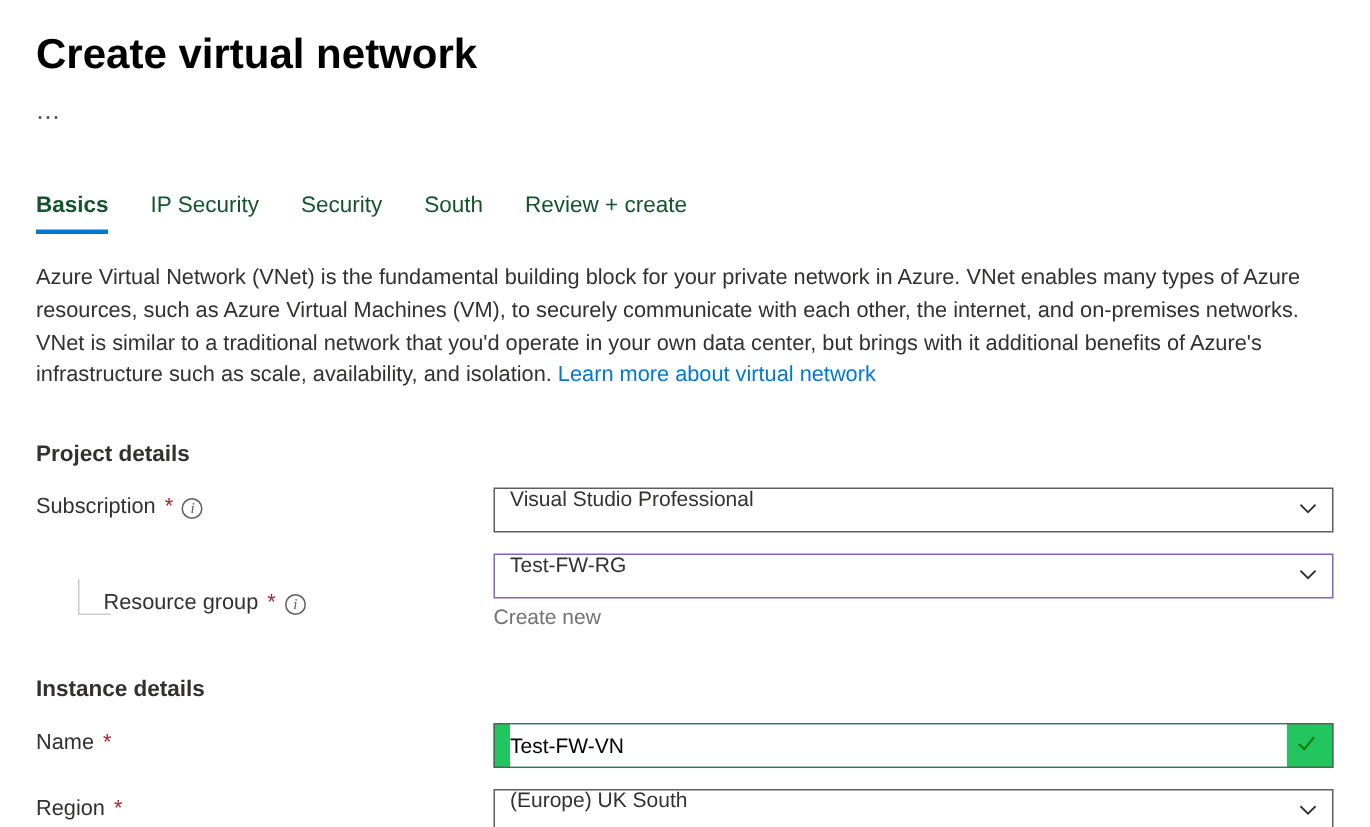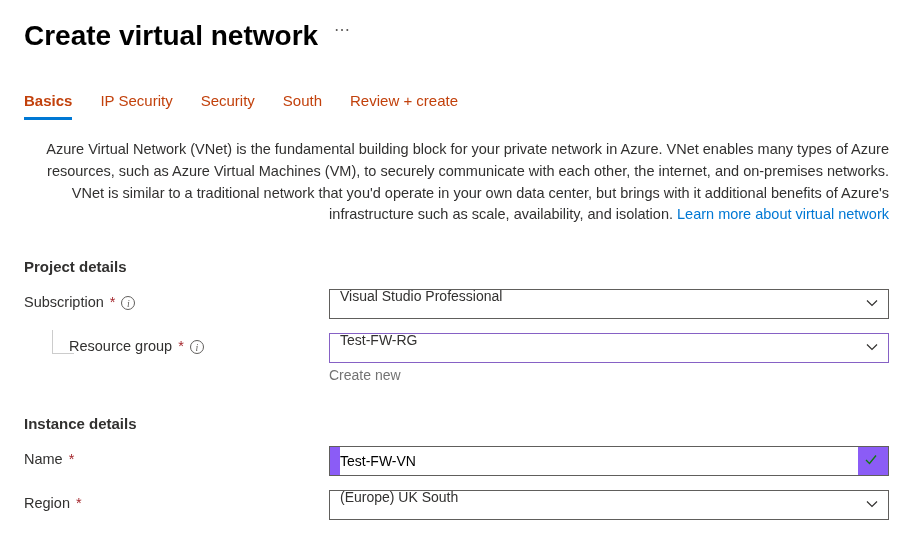--- a/index.html
+++ b/index.html
@@ -3,27 +3,27 @@
   <meta charset="utf-8">
   <style>
     * { box-sizing: border-box; margin: 0; padding: 0; }
     body {
       font-family: "Segoe UI", -apple-system, BlinkMacSystemFont, sans-serif;
       font-size: 14px;
       color: #323130;
       background: #fff;
       padding: 20px 24px;
     }
-    .header-row { display: flex; align-items: flex-start; gap: 16px; margin-bottom: 40px; }
+    .header-row { display: flex; align-items: flex-start; gap: 16px; margin-bottom: 40px; flex-direction: column; }
     .page-title { font-size: 28px; font-weight: 600; color: #000; }
     .ellipsis { color: #605e5c; font-size: 16px; letter-spacing: 1px; cursor: pointer; }
     .tabs { display: flex; gap: 28px; border-bottom: 1px solid transparent; margin-bottom: 18px; }
-    .tab { padding-bottom: 8px; color: #c2410c; cursor: pointer; font-size: 15px; }
+    .tab { padding-bottom: 8px; color: #14532d; cursor: pointer; font-size: 15px; }
     .tab.active { font-weight: 600; border-bottom: 3px solid #0078d4; }
-    .description { color: #323130; line-height: 1.5; margin-bottom: 24px; max-width: 870px; font-size: 14.5px; text-align: right;}
+    .description { color: #323130; line-height: 1.5; margin-bottom: 24px; max-width: 870px; font-size: 14.5px;}
     .learn-link { color: #0078d4; text-decoration: none; }
     .section-title { font-weight: 600; font-size: 15px; margin-bottom: 14px; margin-top: 32px; }
     .form-row { display: flex; align-items: flex-start; margin-bottom: 14px; }
     .label-col { width: 305px; display: flex; align-items: flex-end; gap: 6px; padding-top: 5px; font-size: 14.5px;}
     .field-col { flex: 1; max-width: 575px; }
     .required { color: #a4262c; }
     .info-icon {
       display: inline-flex; width: 14px; height: 14px; border: 1px solid #605e5c;
       border-radius: 50%; align-items: center; justify-content: center;
       font-size: 10px; color: #605e5c; font-style: italic; font-family: Georgia, serif; cursor: pointer;
@@ -34,32 +34,32 @@
       cursor: pointer;
     }
     .select-box.purple { border-color: #8661c5; text-align: right; }
     .chevron {
       position: absolute; right: 10px; top: 50%; transform: translateY(-50%);
       pointer-events: none;
     }
     .chevron svg { width: 12px; height: 12px; }
     .input-box {
       width: 100%; height: 30px; border: 1px solid #605e5c; padding: 0 30px 0 10px;
-      font-size: 14px; background: #8b5cf6; position: relative;
+      font-size: 14px; background: #22c55e; position: relative;
     }
     .input-box input { border: none; outline: none; width: 100%; height: 100%; font-size: 14px; font-family: inherit; }
     .check-mark { position: absolute; right: 10px; top: 50%; transform: translateY(-50%); color: #107c10; }
     .check-mark svg { width: 14px; height: 14px; }
     .create-new { color: #737373; font-size: 14px; margin-top: 4px; cursor: pointer; display:inline-block;}
     .indent-connector {
       position: absolute; left: 28px; width: 22px; height: 24px;
       border-left: 1px solid #ccc; border-bottom: 1px solid #ccc;
       margin-top: -14px;
     }
-    .indented { padding-left: 45px; position: relative; }
+    .indented { padding-left: 45px; position: relative; margin-top: 20px; }
   </style>
 </head>
 <body>
 
 <div class="header-row">
   <h1 class="page-title">Create virtual network</h1>
   <span class="ellipsis">⋯</span>
 </div>
 
 <div class="tabs">

